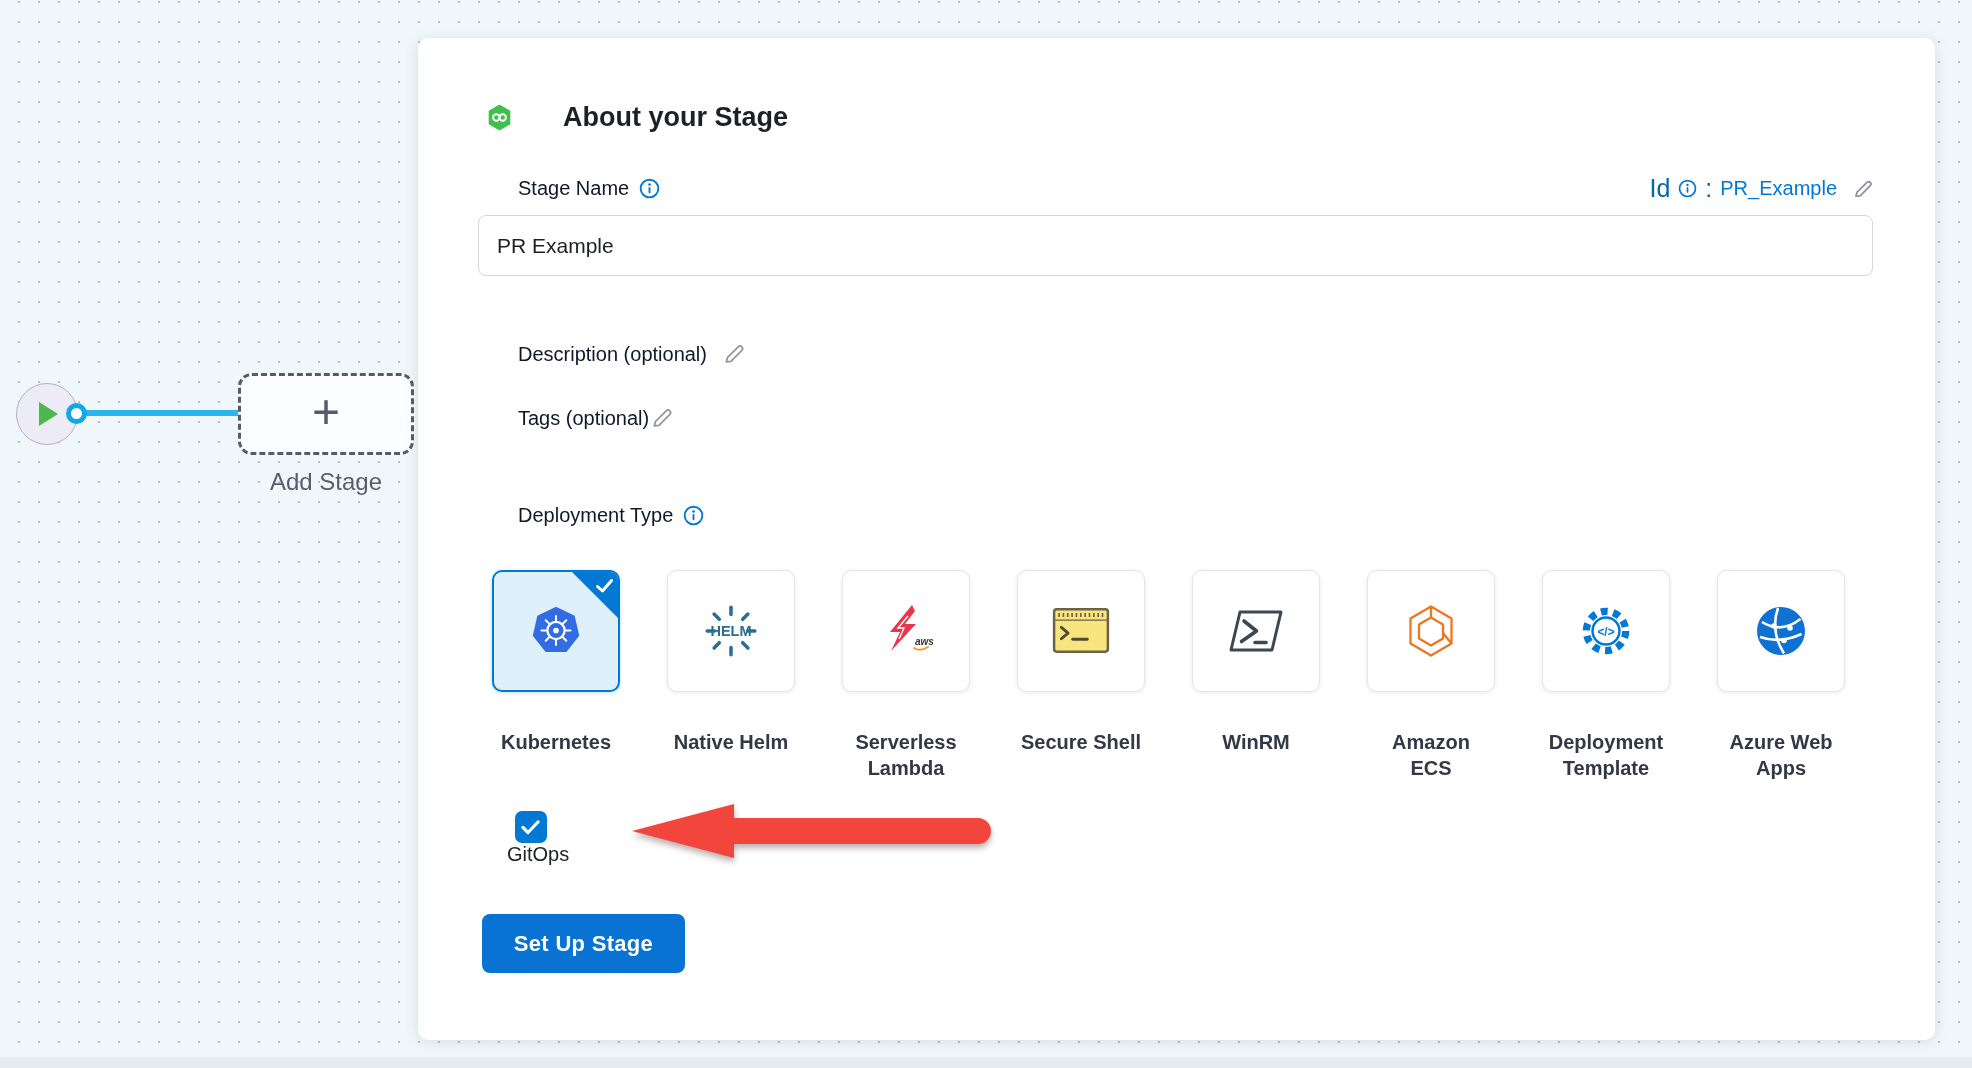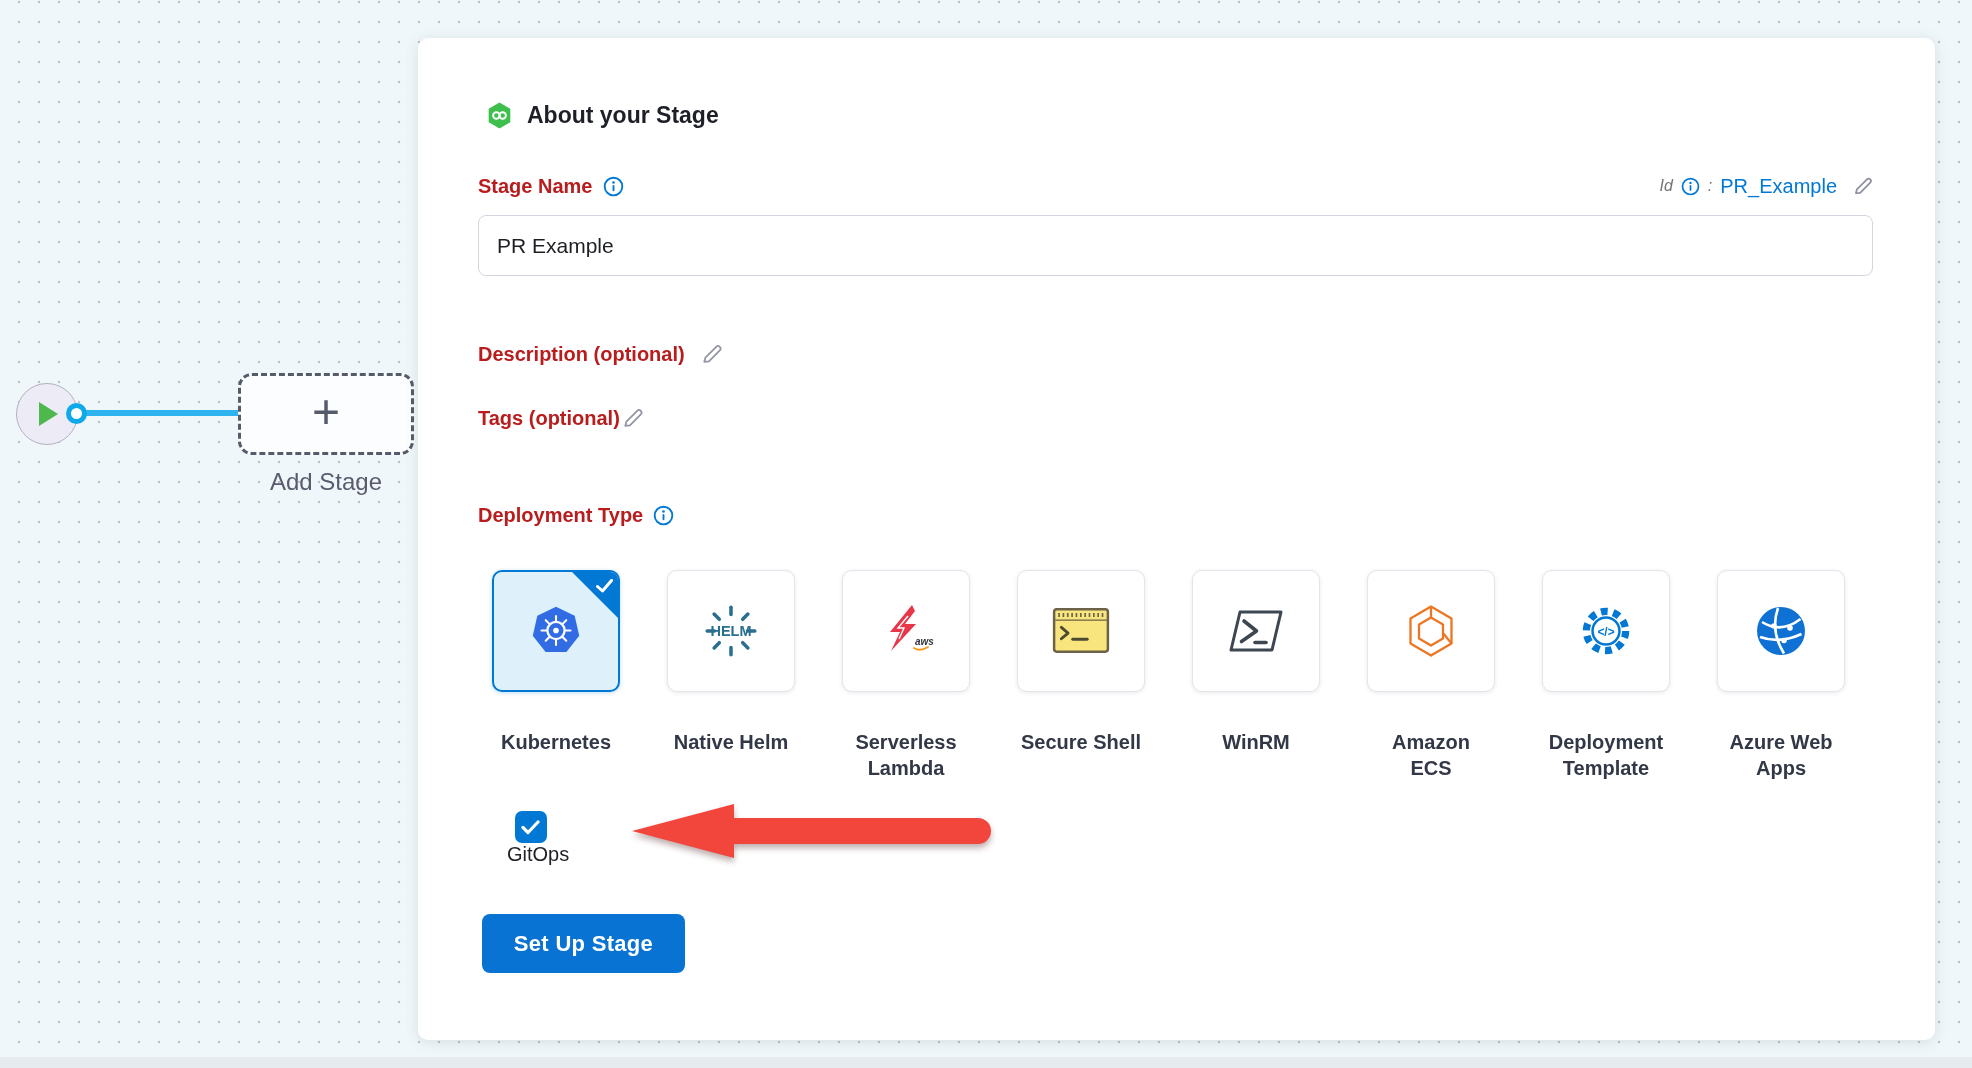--- a/index.html
+++ b/index.html
@@ -54,29 +54,29 @@
   
   .panel {
     position:absolute; left:418px; top:38px; width:1517px; height:1002px;
     background:#ffffff; border-radius:10px;
     box-shadow:0 2px 14px rgba(96,97,112,0.16);
   }
   .panel-header {
     position:absolute; left:68px; top:64px;
     display:flex; align-items:center; gap:14px;
   }
-  .panel-title { font-size:23px; font-weight:700; color:#1e2028; }
+  .panel-title { font-size:27px; font-weight:700; color:#1e2028;margin-left:36px; }
   .name-row {
     position:absolute; left:60px; right:60px; top:136px;
     display:flex; align-items:center; justify-content:space-between;
   }
-  .field-label { font-size:20px; font-weight:700; color:#b91c1c; }
+  .field-label { font-size:20px; font-weight:400; color:#0f172a;margin-left:40px; }
   .label-group { display:flex; align-items:center; gap:10px; }
   .id-group { display:flex; align-items:center; gap:8px; }
-  .id-label, .id-sep { font-size:16px; color:#737373;font-style:italic; }
+  .id-label, .id-sep { font-size:25px; color:#0369a1; }
   .id-value { font-size:20px; color:#0278d5; cursor:pointer; }
   .stage-name-input {
     position:absolute; left:60px; right:62px; top:177px; height:61px;
     border:1px solid #d5d5e0; border-radius:8px;
     font-family:"Liberation Sans", sans-serif;
     font-size:21px; color:#1d1f23; padding:8px 18px; outline:none; width:1395px;
     background:#ffffff;
   }
   .desc-row  { position:absolute; left:60px; top:303px; display:flex; align-items:center; gap:14px; }
   .tags-row  { position:absolute; left:60px; top:367px; display:flex; align-items:center; }

